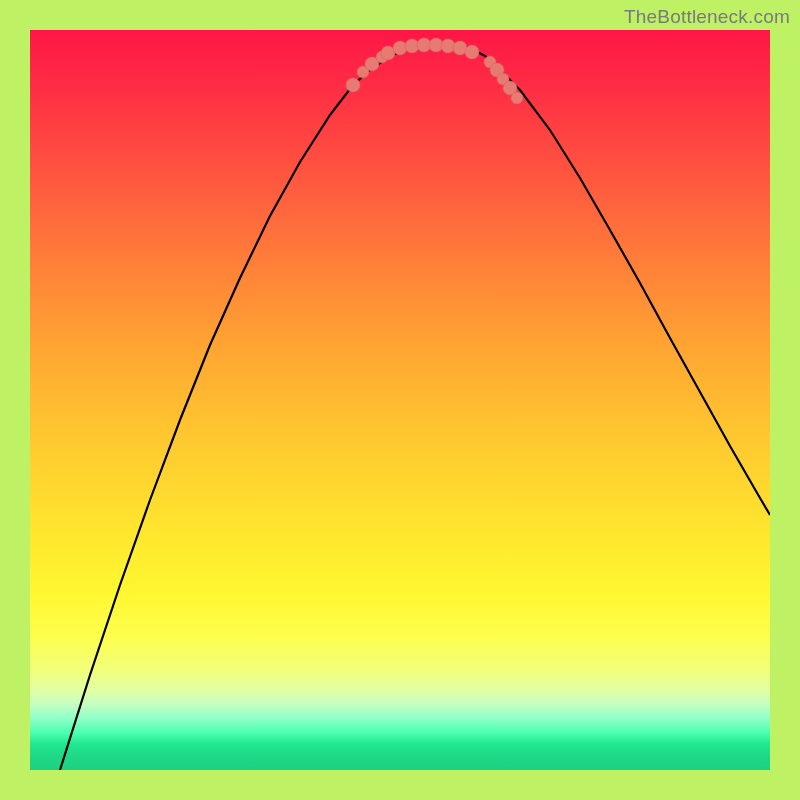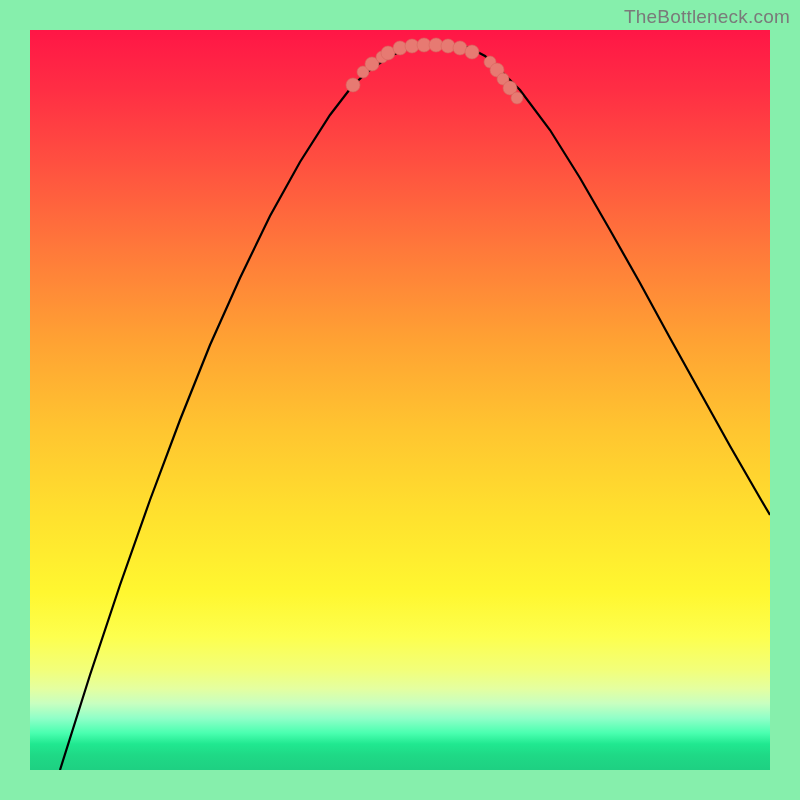--- a/index.html
+++ b/index.html
@@ -10,21 +10,21 @@
     background: #000;
     overflow: hidden;
     font-family: Arial, Helvetica, sans-serif;
   }
   .frame {
     position: absolute;
     left: 0;
     top: 0;
     width: 800px;
     height: 800px;
-    background: #86efac;
+    background: #bef264;
   }
   .plot {
     position: absolute;
     left: 30px;
     top: 30px;
     width: 740px;
     height: 740px;
   }
   .gradient {
     position: absolute;

